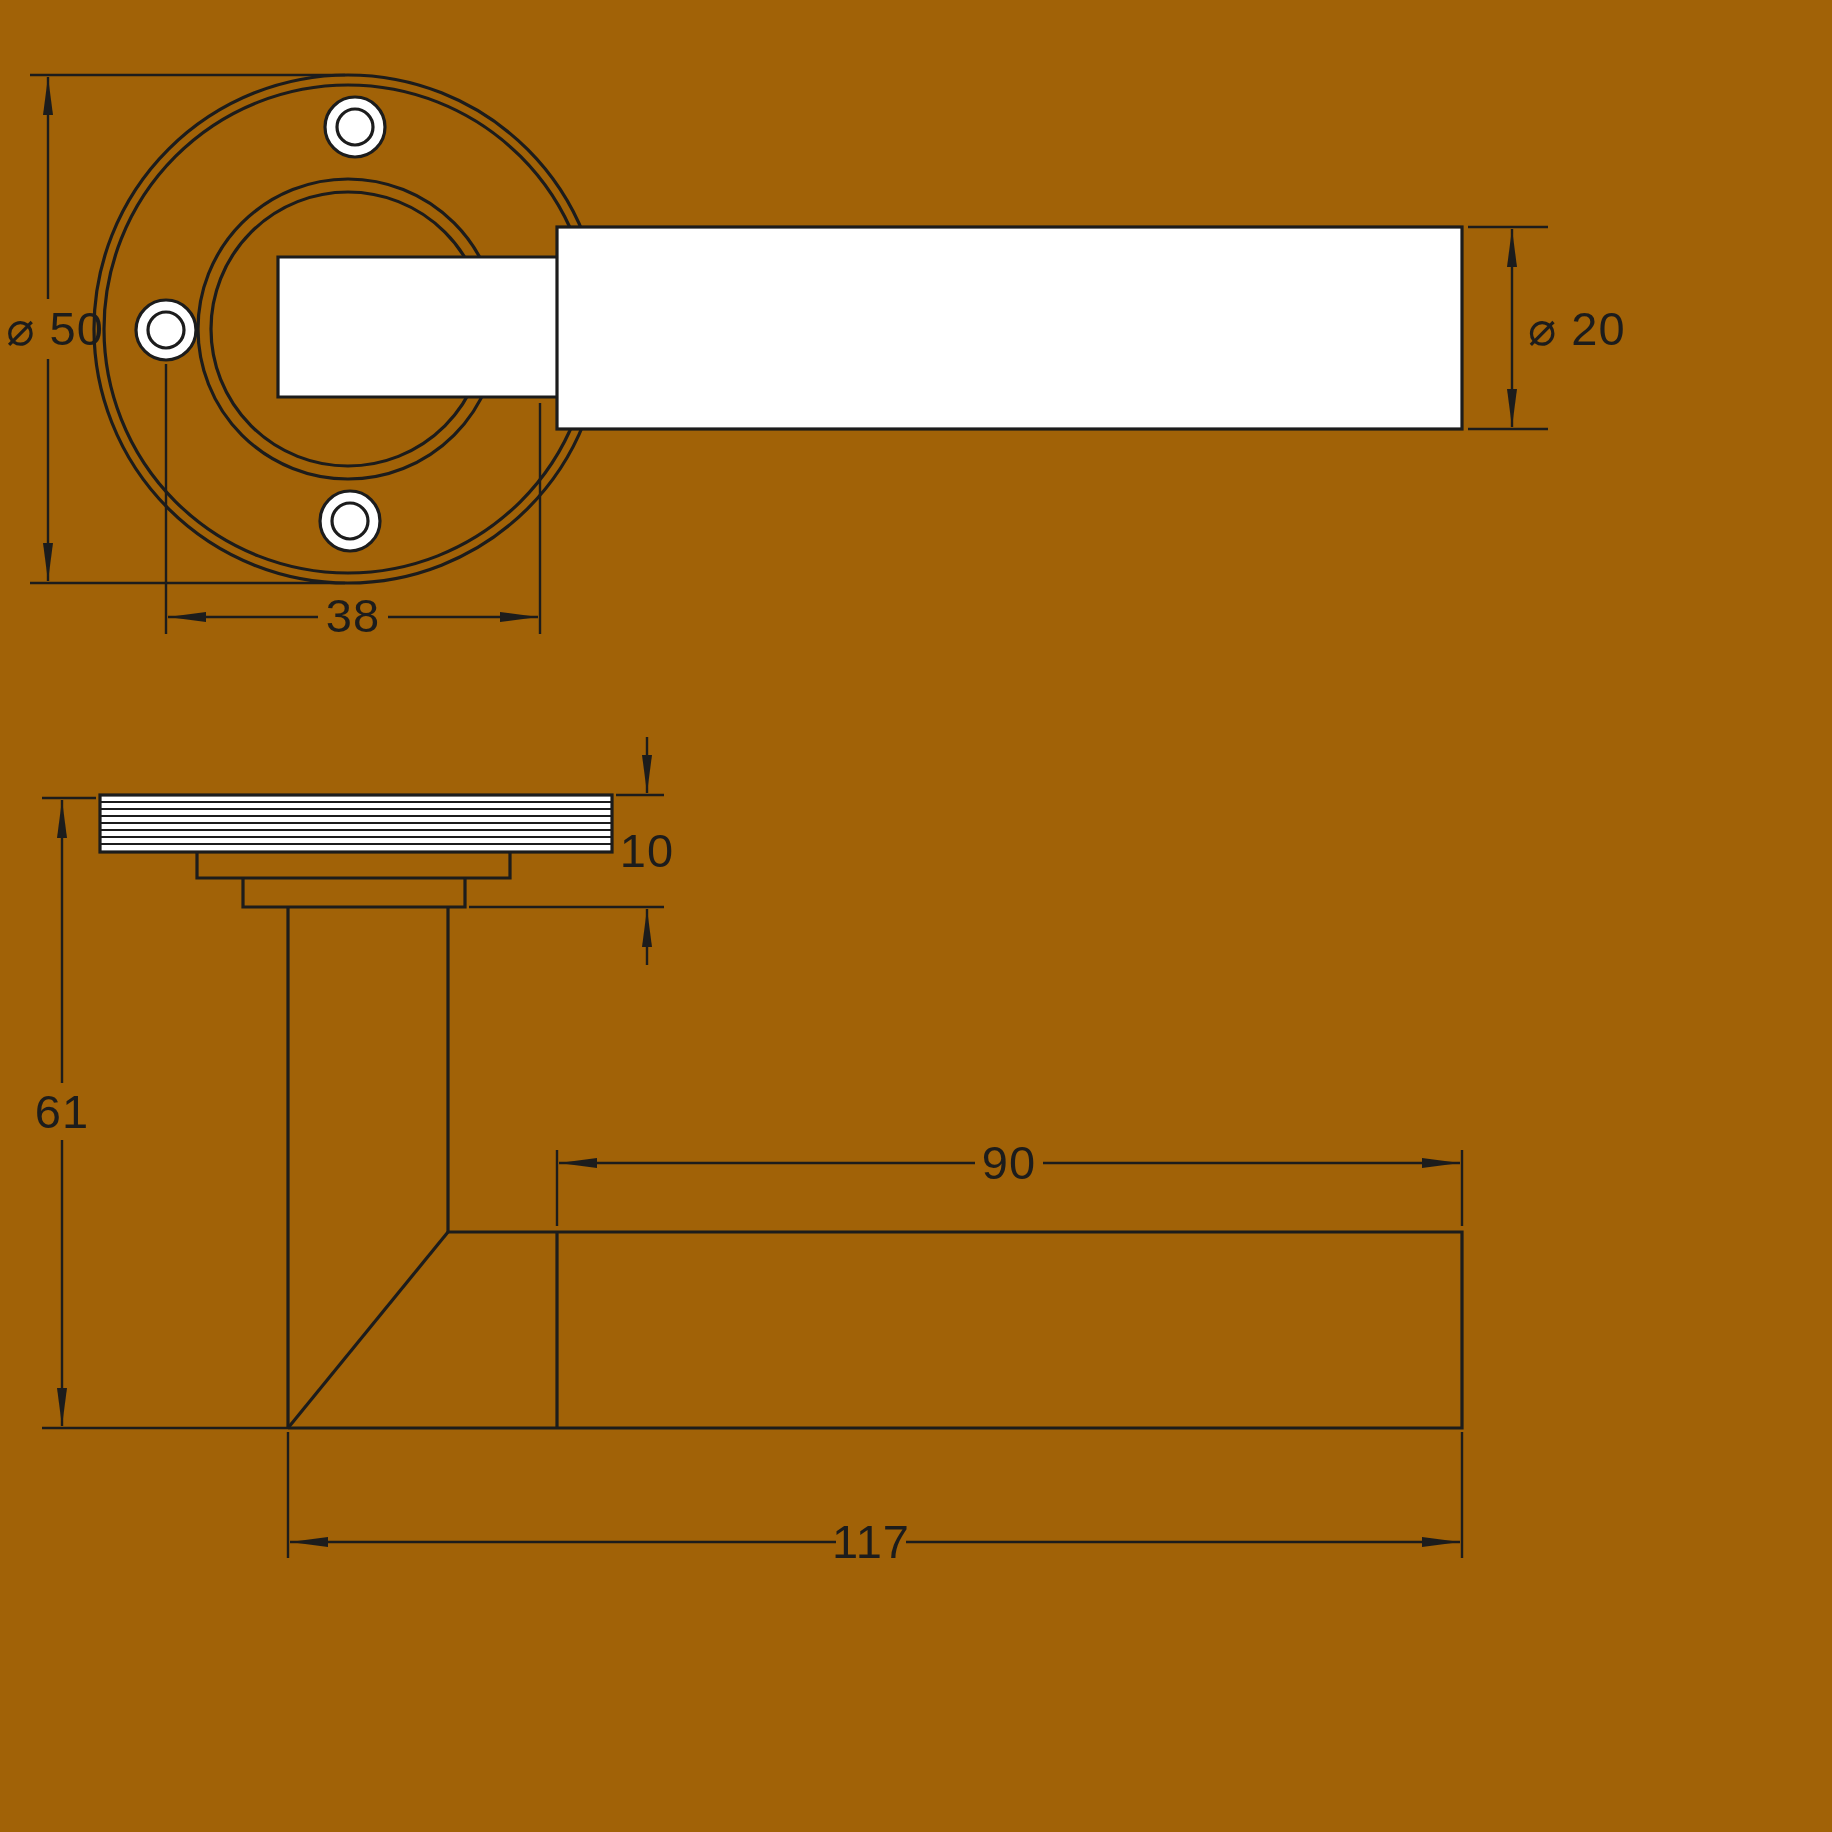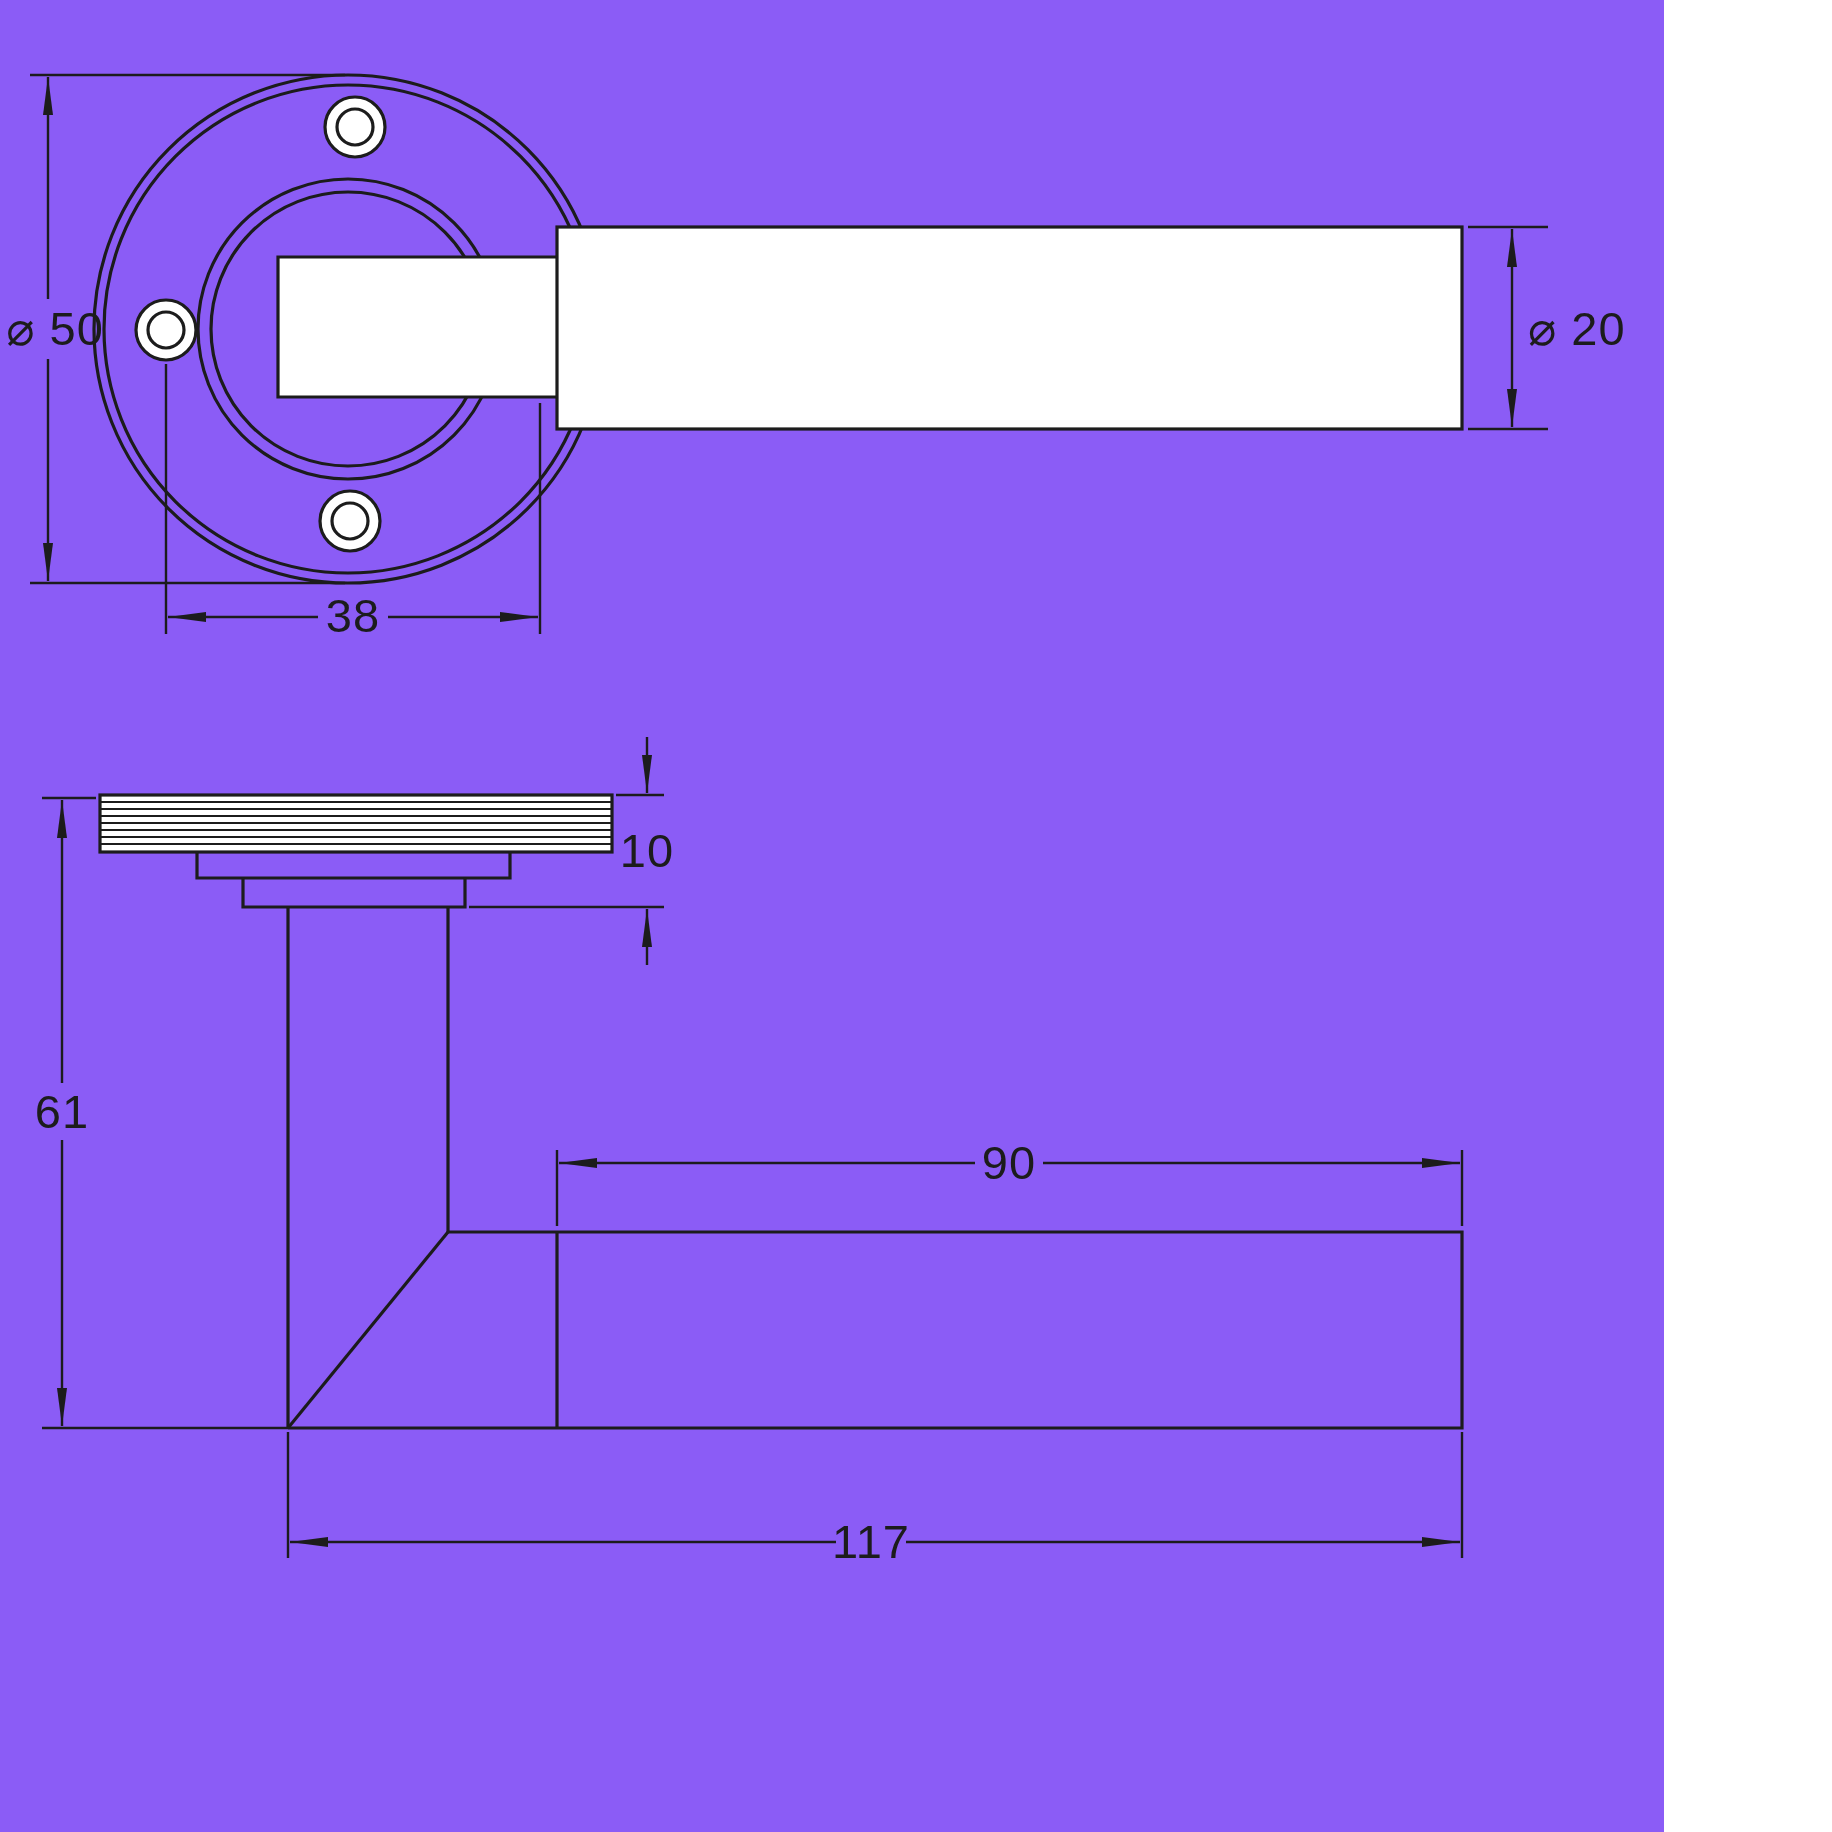--- a/index.html
+++ b/index.html
@@ -1,23 +1,23 @@
 <!DOCTYPE html>
 <html><head>
 <meta charset="utf-8">
 <style>
   html, body {
     margin: 0;
     padding: 0;
     background: #ffffff;
   }
   .page {
-    width: 1664px;
+    width: 1832px;
     height: 1832px;
-    background: #8b5cf6;
+    background: #a16207;
     position: relative;
     overflow: hidden;
   }
   svg { display: block; }
   .obj  { fill: none;    stroke: #1c1c1c; stroke-width: 3.2; stroke-linecap: butt; stroke-linejoin: miter; }
   .objf { fill: #ffffff; stroke: #1c1c1c; stroke-width: 3.2; stroke-linejoin: miter; }
   .rib  { fill: none;    stroke: #1c1c1c; stroke-width: 2.2; }
   .dim  { fill: none;    stroke: #1c1c1c; stroke-width: 2.4; }
   .dimtext {
     font-family: "Liberation Sans", "DejaVu Sans", sans-serif;

